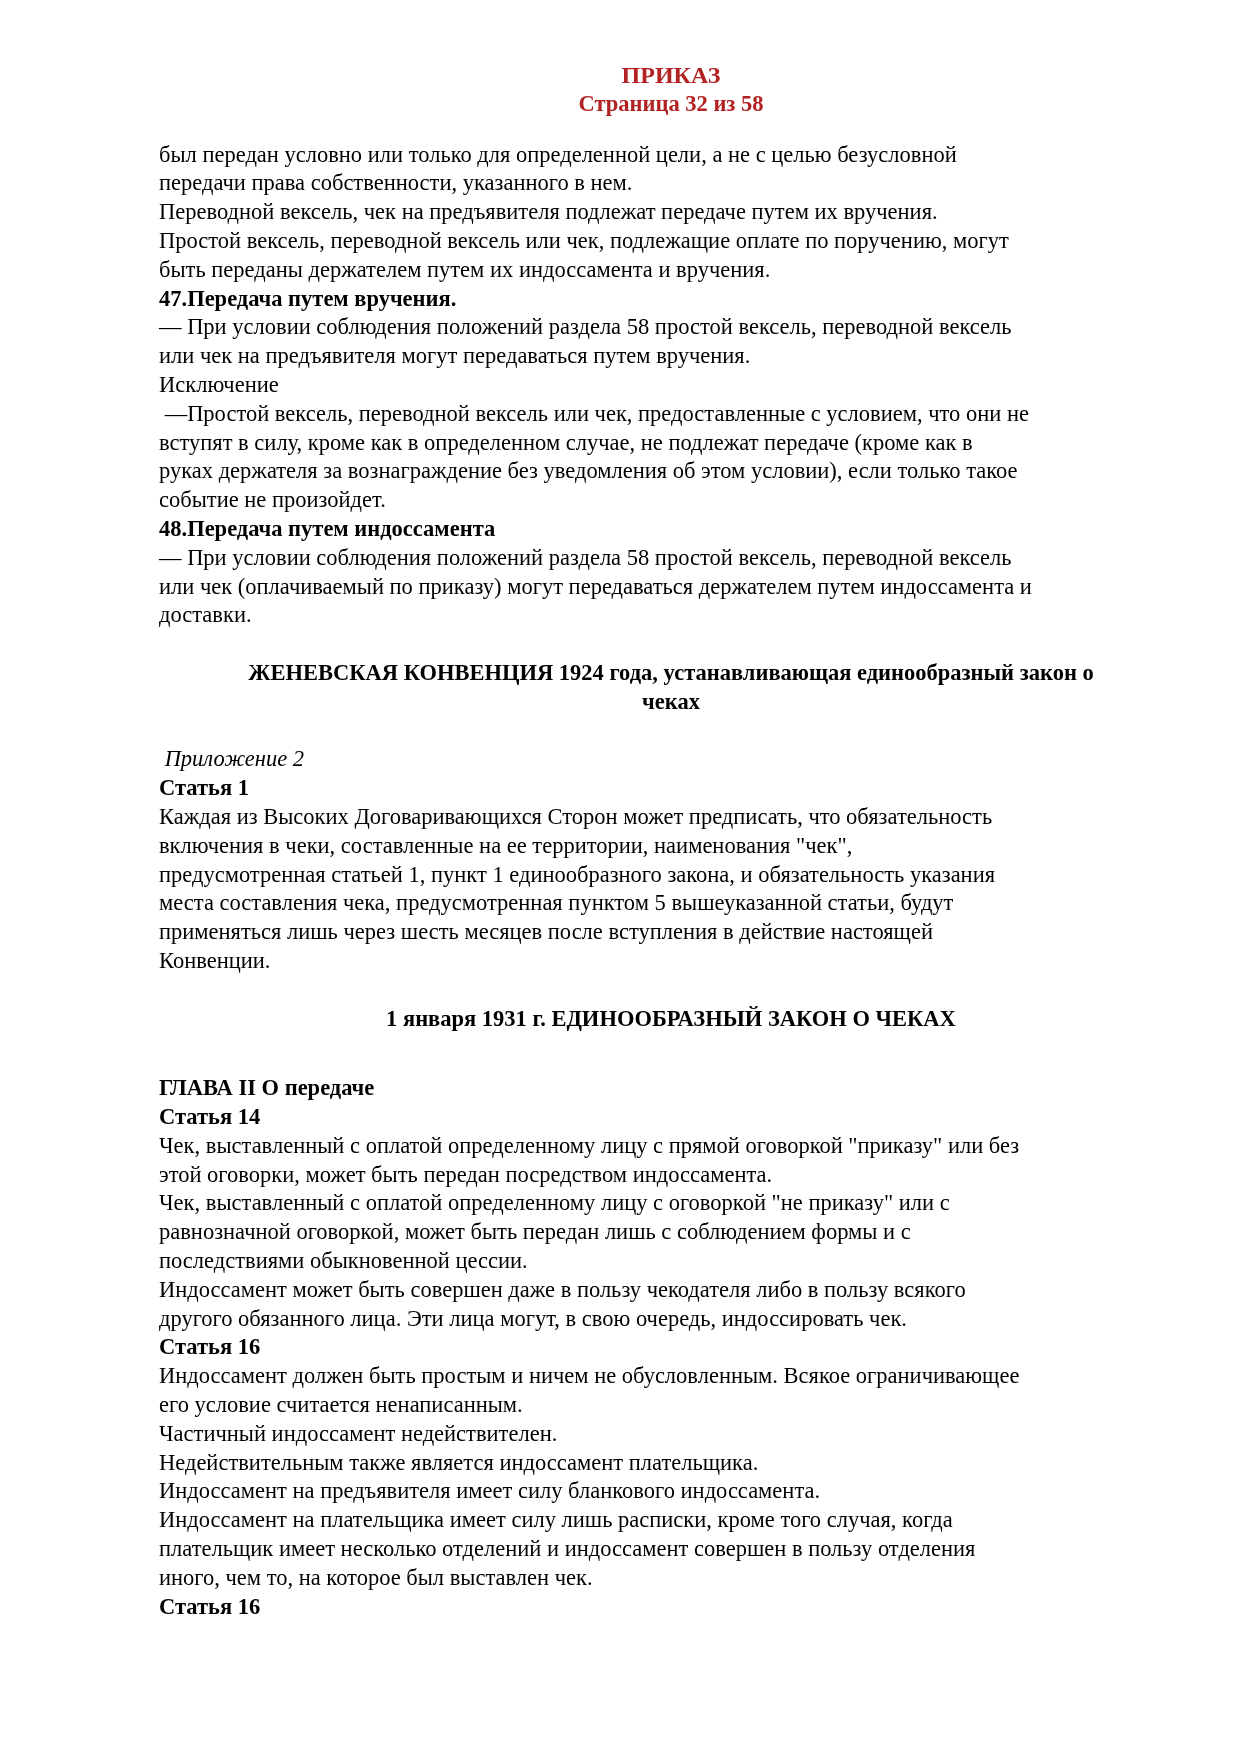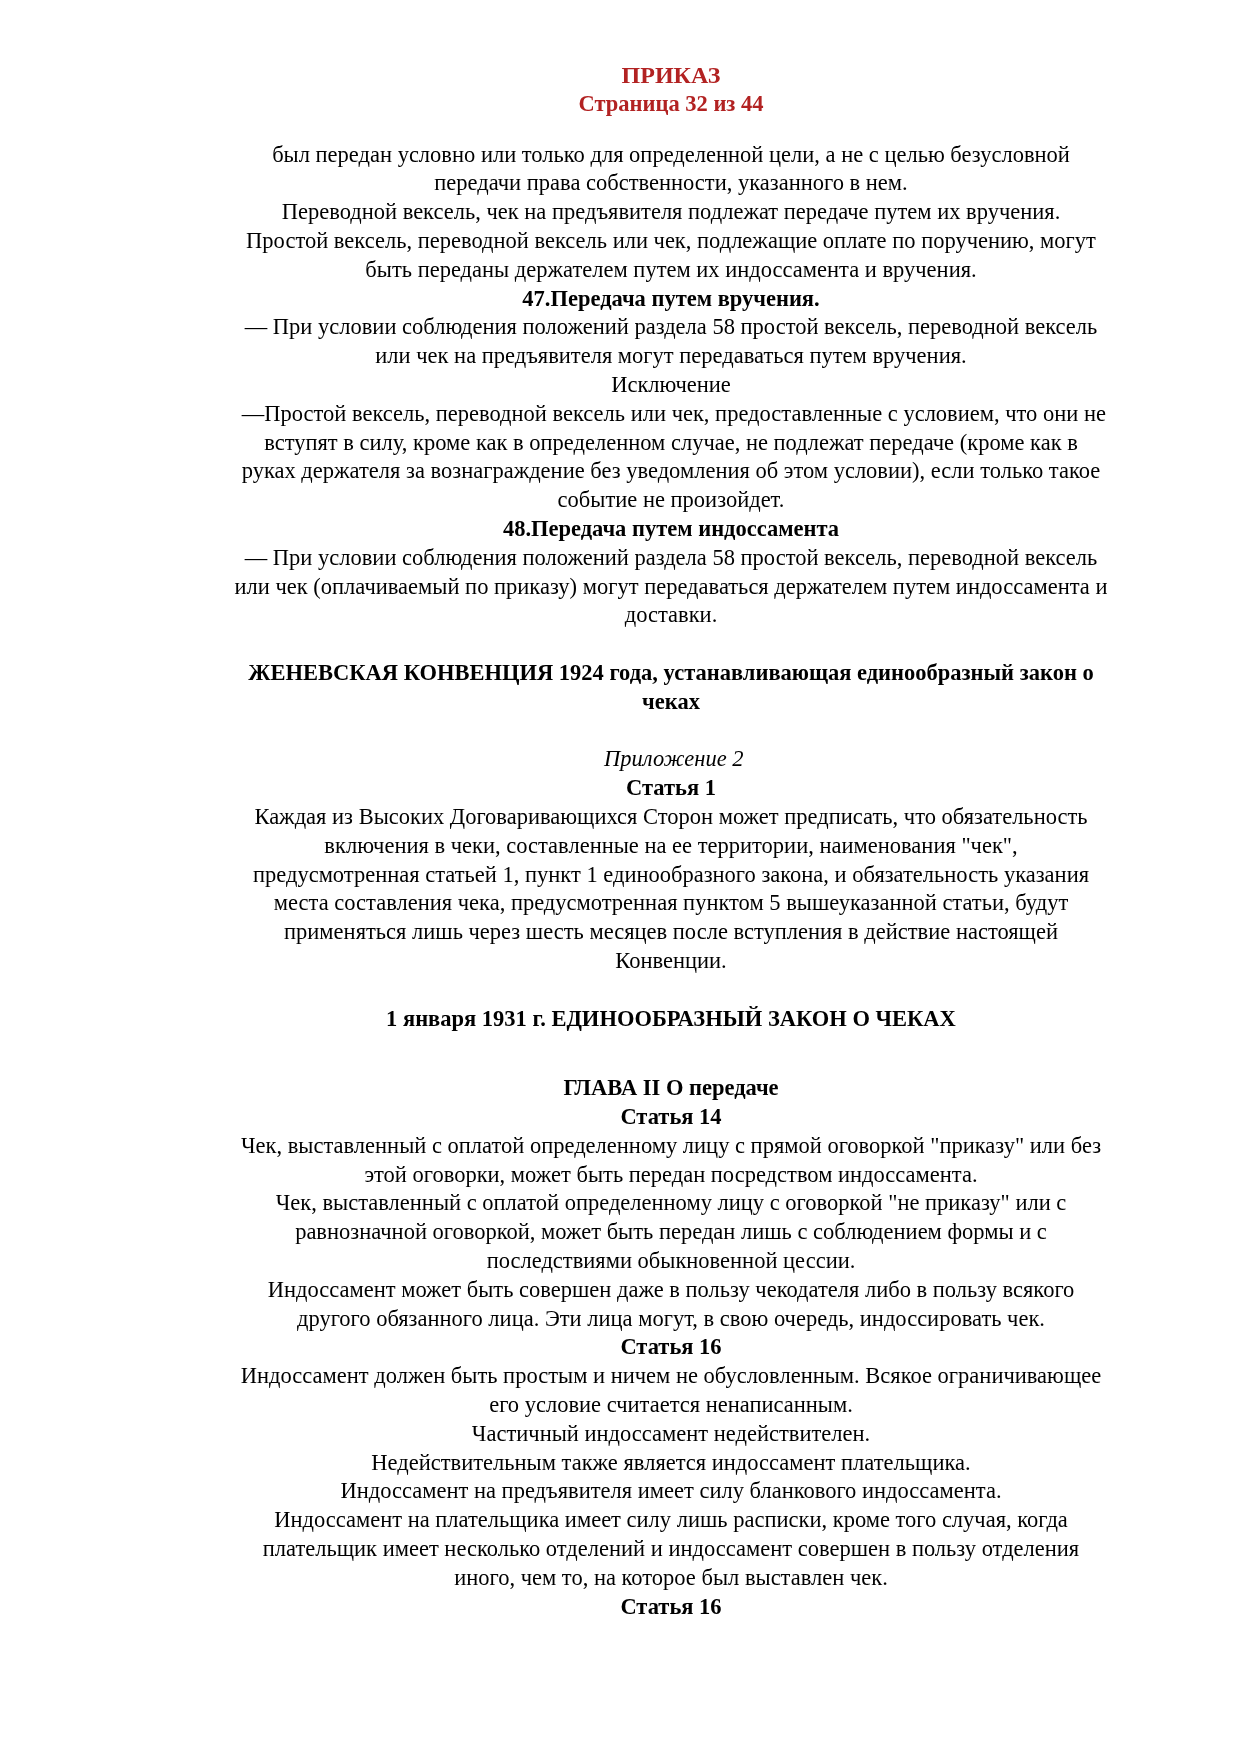--- a/index.html
+++ b/index.html
@@ -37,21 +37,20 @@
   .content {
     margin-left: 159px;
     width: 1024px;
     margin-top: 22px;
     font-size: 22.5px;
     line-height: 28.8px;
   }
   .blk {
     white-space: pre-wrap;
     margin: 0;
-    text-align: center;
   }
   .blk.bold {
     font-weight: bold;
     font-family: Liberation Serif, serif;
   }
   .blk.bold-italic {
     font-weight: normal;
     font-style: italic;
   }
   .blk.center {
@@ -65,21 +64,21 @@
     margin-bottom: 41px;
   }
 </style>
 </head>
 <body>
 
 <div class="page">
 
   <div class="doc-header">
     <div class="doc-title">ПРИКАЗ</div>
-    <div class="doc-page-info">Страница 32 из 44</div>
+    <div class="doc-page-info">Страница 32 из 58</div>
   </div>
 
   <main class="content">
     <div class="blk body">был передан условно или только для определенной цели, а не с целью безусловной
 передачи права собственности, указанного в нем.
 Переводной вексель, чек на предъявителя подлежат передаче путем их вручения.
 Простой вексель, переводной вексель или чек, подлежащие оплате по поручению, могут
 быть переданы держателем путем их индоссамента и вручения.</div>
     <div class="blk bold">47.Передача путем вручения.</div>
     <div class="blk body">— При условии соблюдения положений раздела 58 простой вексель, переводной вексель

